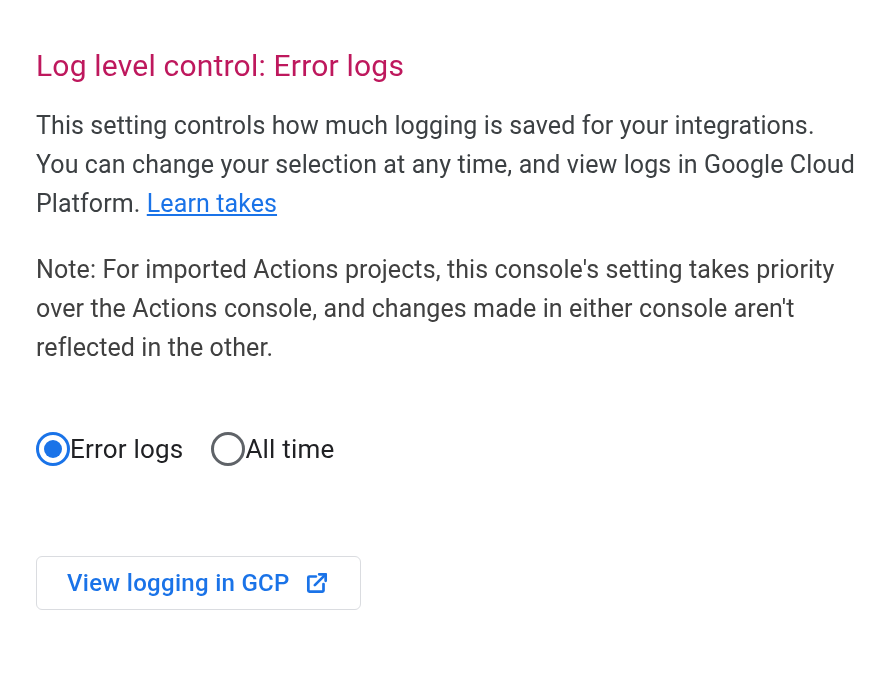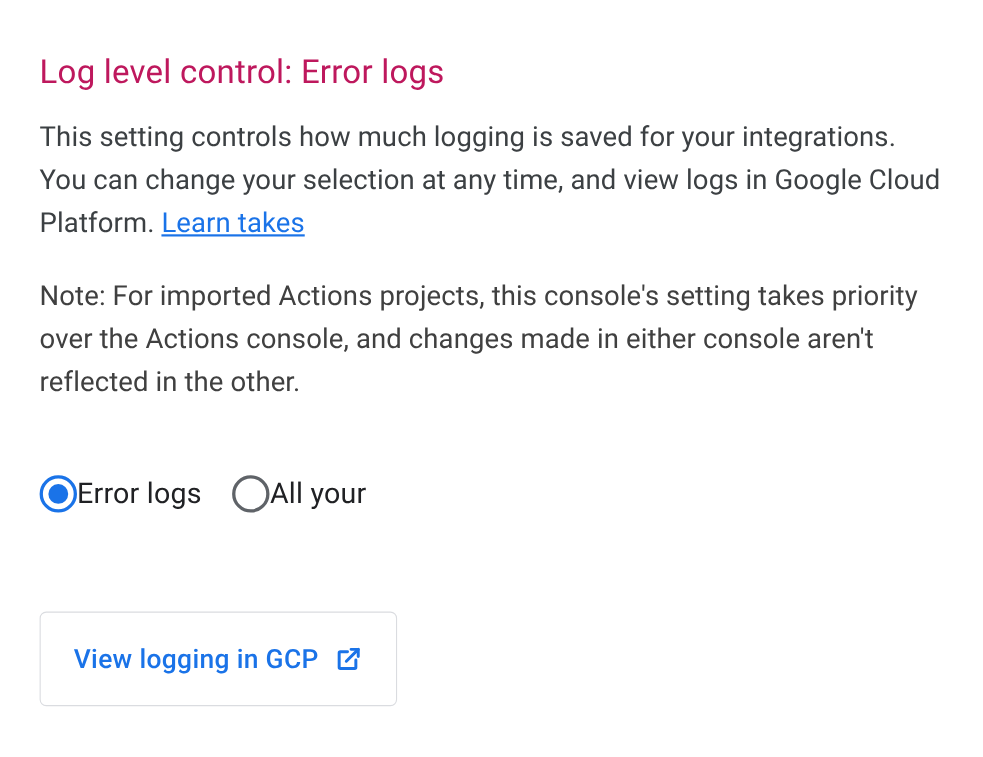--- a/index.html
+++ b/index.html
@@ -75,21 +75,21 @@
     }
     .radio-label {
       font-size: 26px;
       color: #202124;
       letter-spacing: 0.2px;
     }
     .view-button {
       display: inline-flex;
       align-items: center;
       gap: 14px;
-      padding: 28px 30px;
+      padding: 12px 30px;
       border: 1px solid #dadce0;
       border-radius: 6px;
       background: #ffffff;
       color: #1a73e8;
       font-size: 24px;
       font-weight: 500;
       cursor: pointer;
       letter-spacing: 0.3px;
       font-family: inherit;
     }
@@ -112,21 +112,21 @@
 
 <p class="note">Note: For imported Actions projects, this console's setting takes priority over the Actions console, and changes made in either console aren't reflected in the other.</p>
 
 <div class="radio-group">
   <label class="radio-option">
     <span class="radio-circle selected"></span>
     <span class="radio-label">Error logs</span>
   </label>
   <label class="radio-option">
     <span class="radio-circle unselected"></span>
-    <span class="radio-label">All your</span>
+    <span class="radio-label">All time</span>
   </label>
 </div>
 
 <button class="view-button">
   <span>View logging in GCP</span>
   <svg class="external-icon" viewBox="0 0 24 24" fill="none" stroke="#1a73e8" stroke-width="2.5">
     <path d="M18 13v6a1 1 0 0 1-1 1H5a1 1 0 0 1-1-1V7a1 1 0 0 1 1-1h6" stroke-linecap="round" stroke-linejoin="round"></path>
     <path d="M14 4h6v6" stroke-linecap="round" stroke-linejoin="round"></path>
     <path d="M10 14L20 4" stroke-linecap="round" stroke-linejoin="round"></path>
   </svg>

